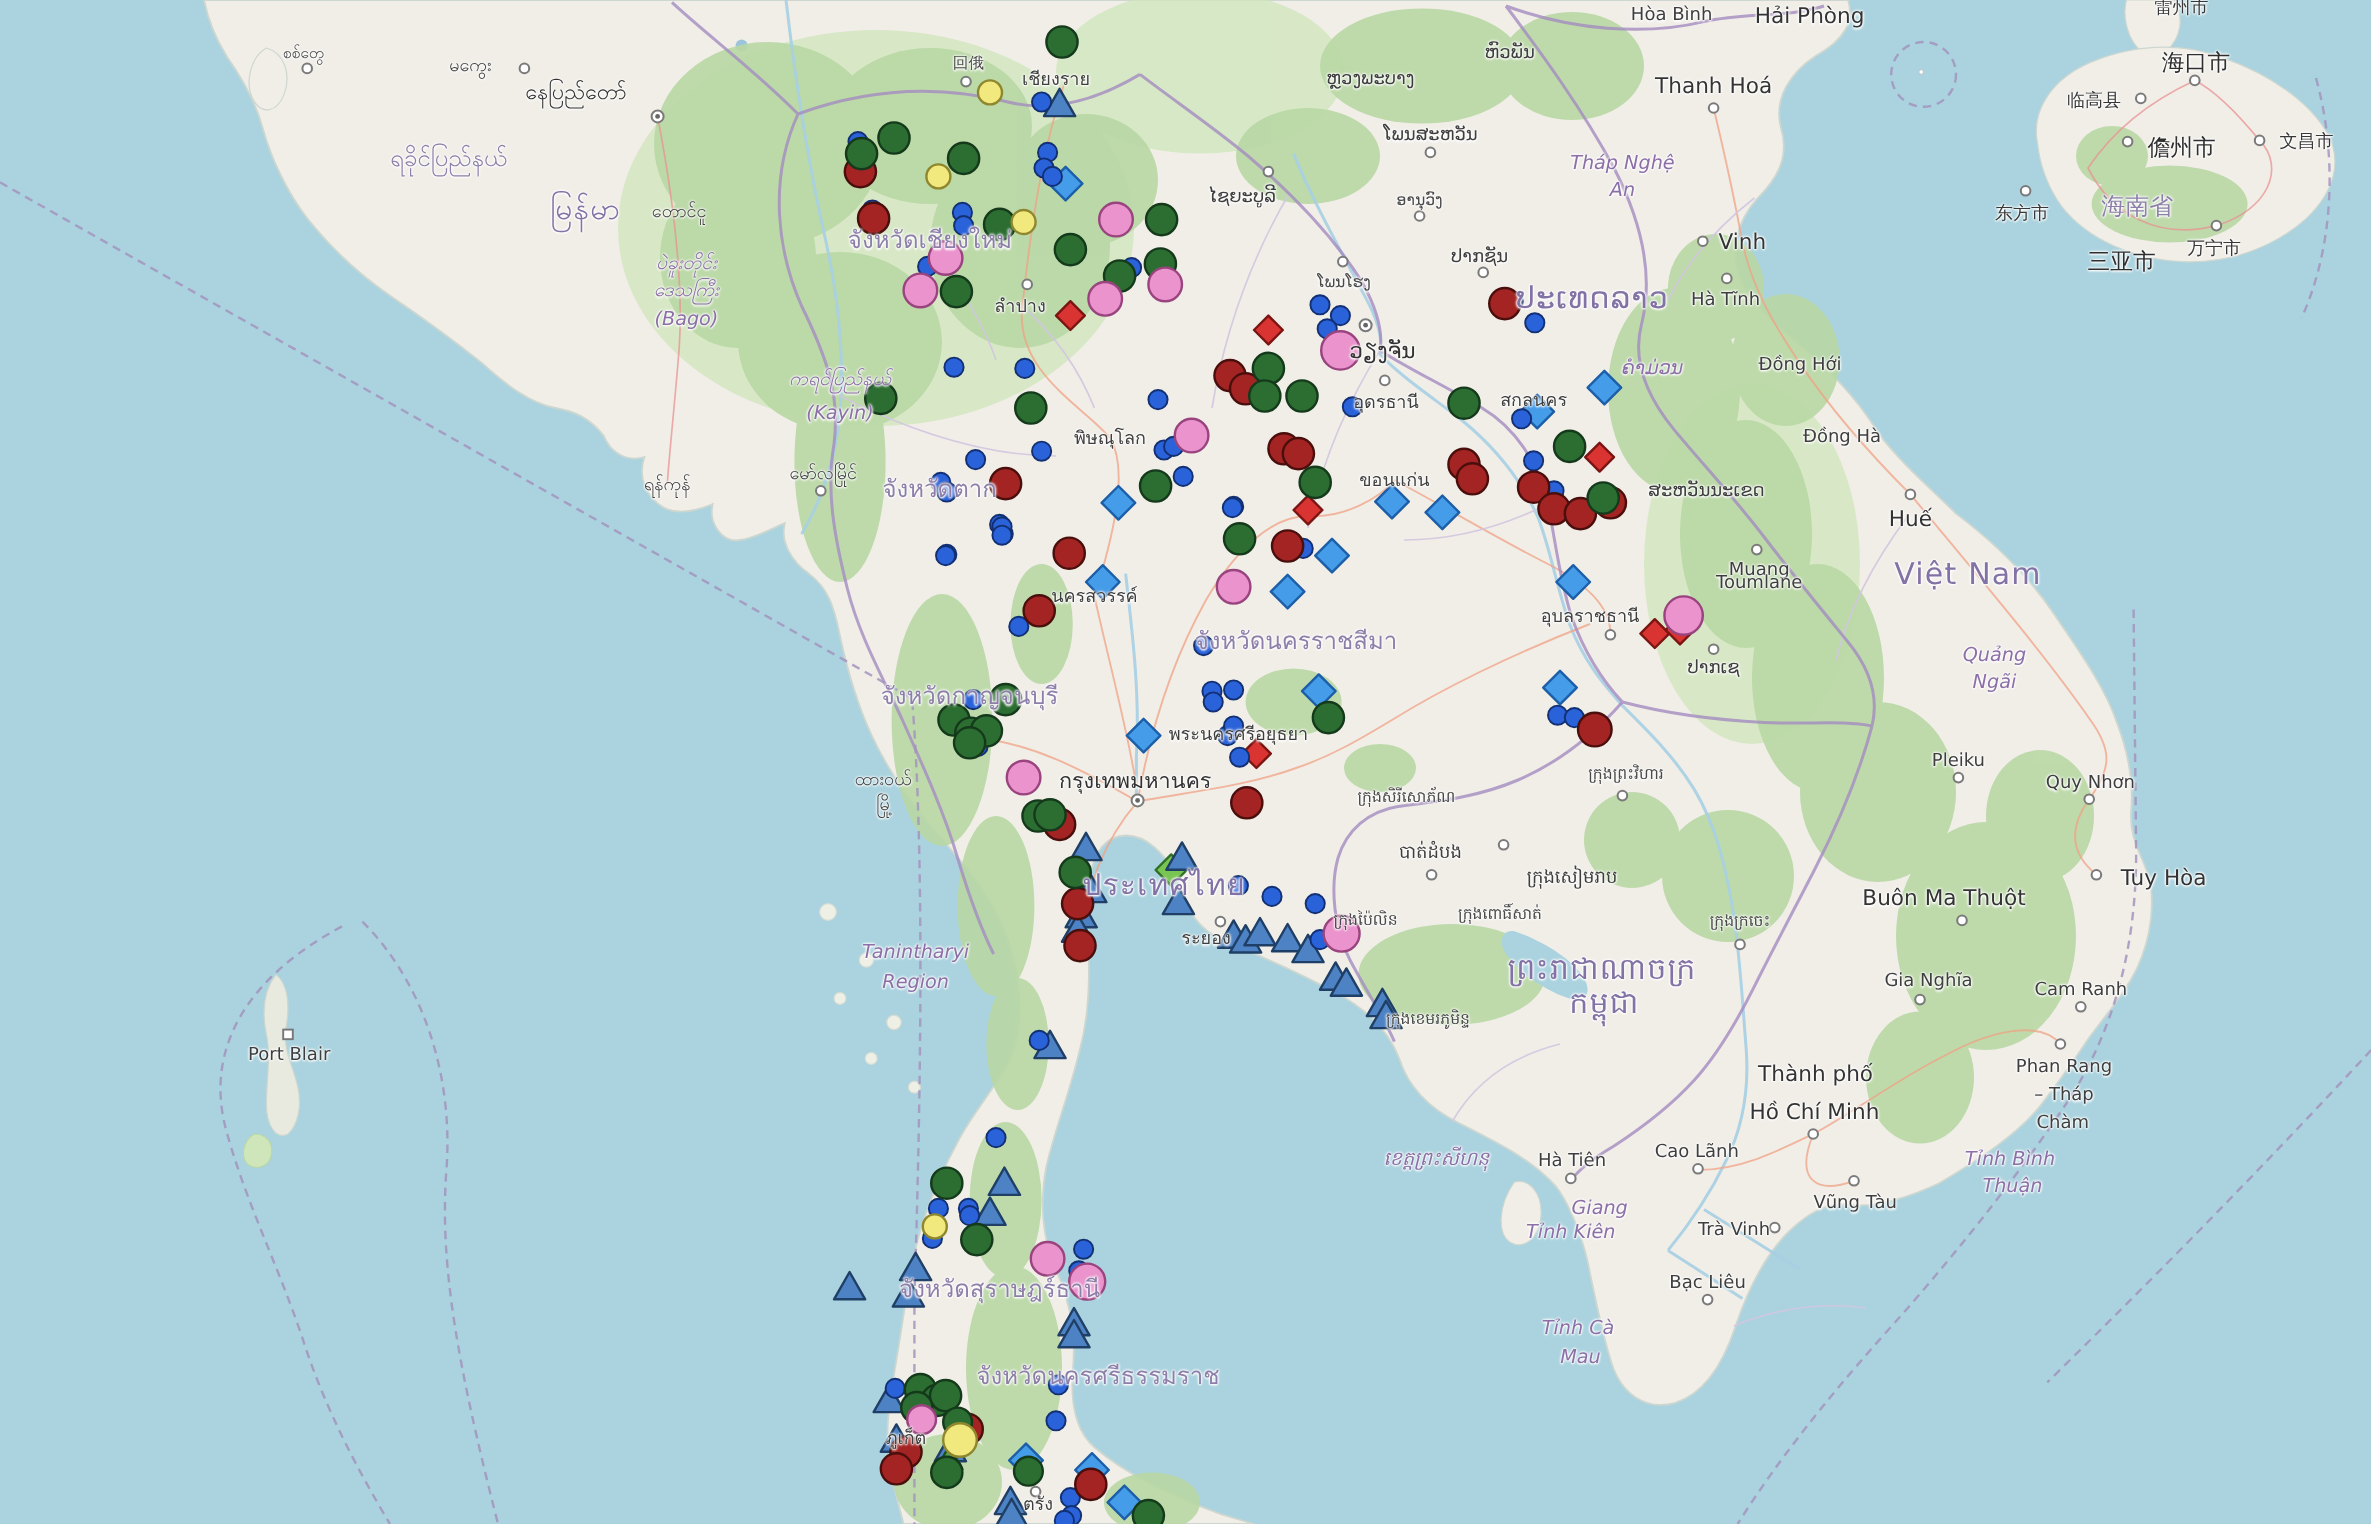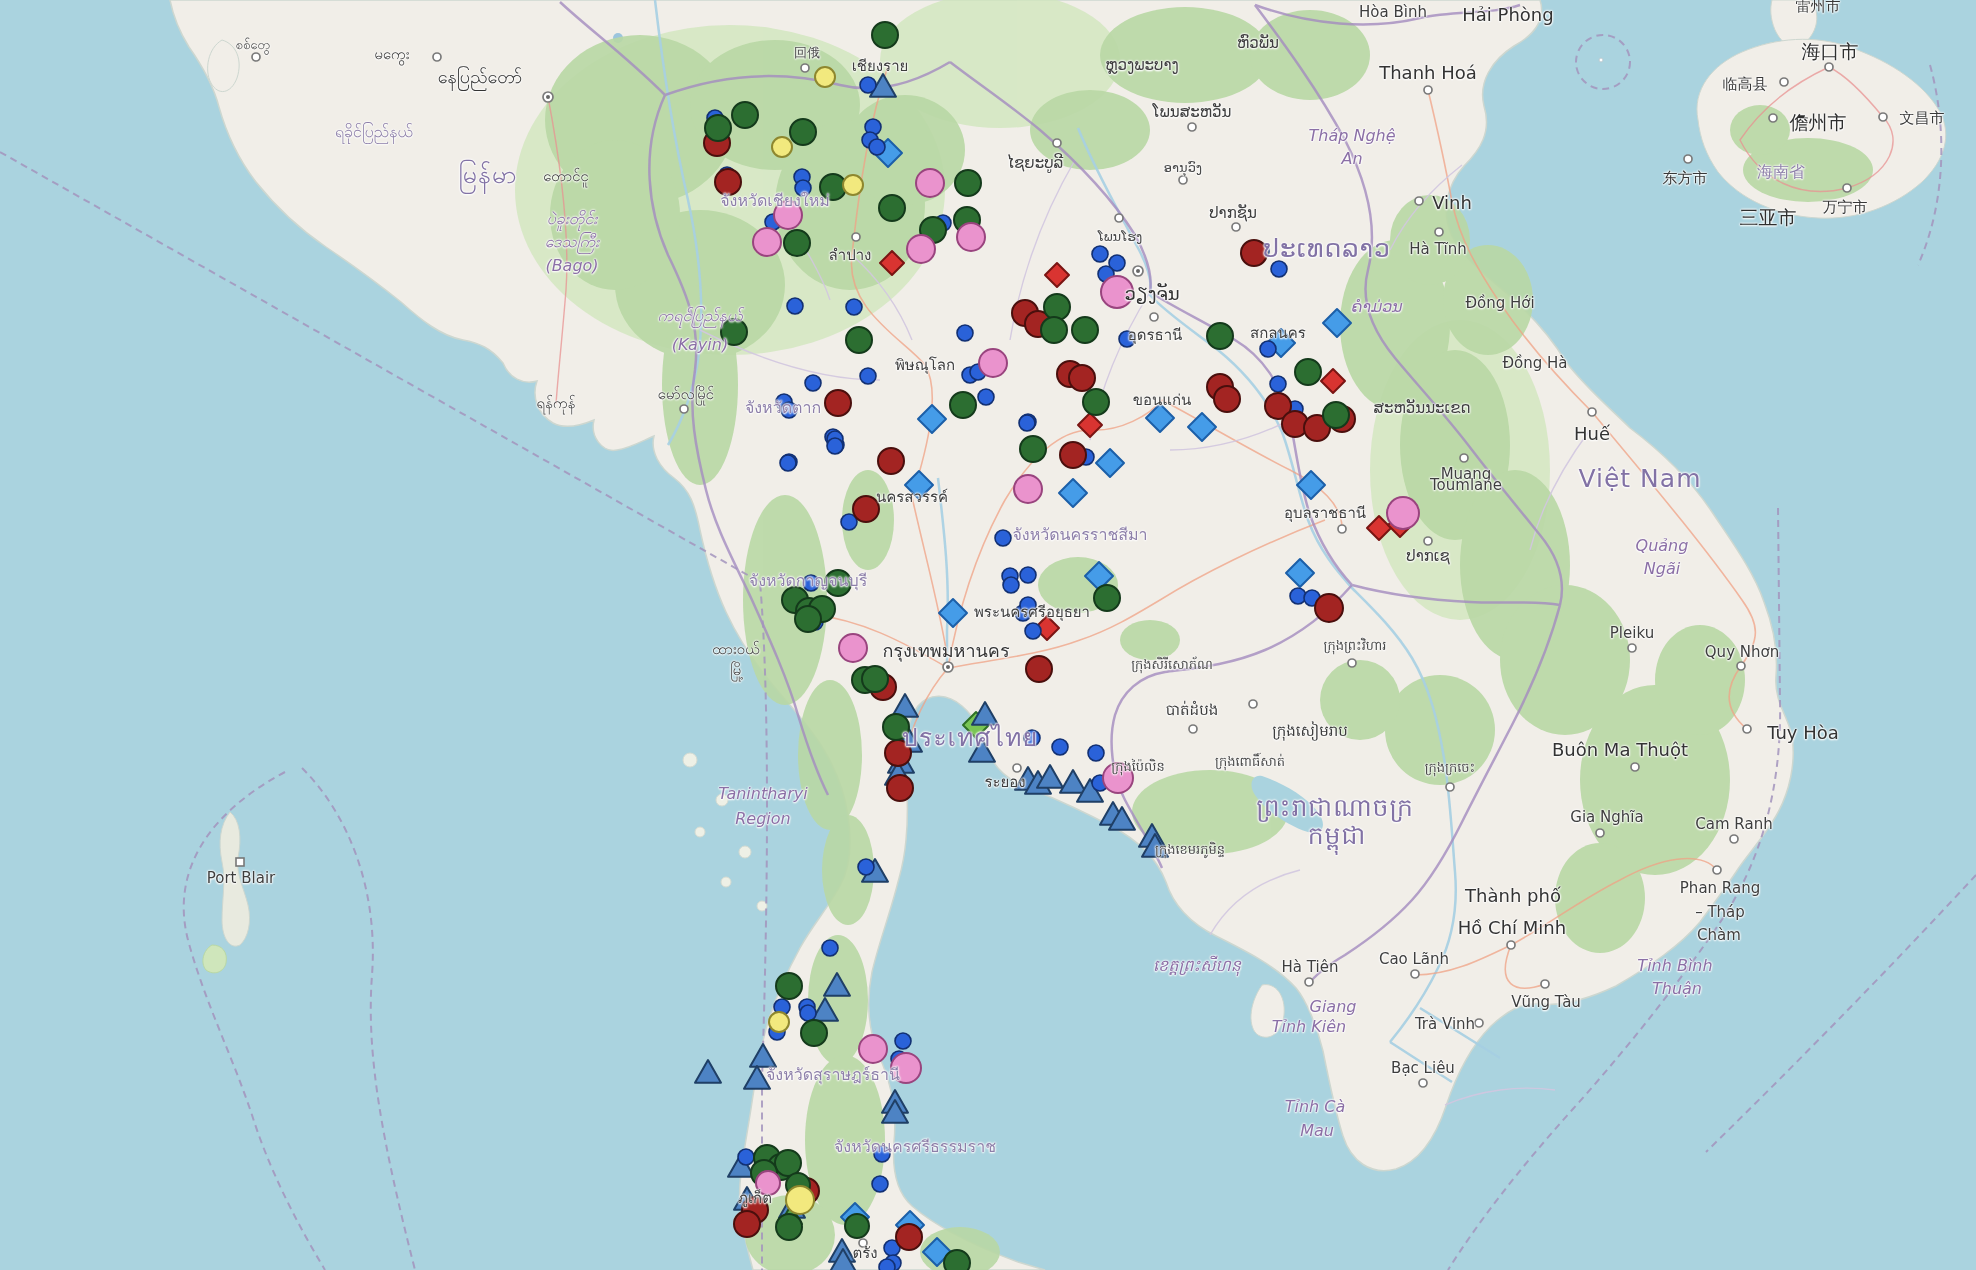--- a/index.html
+++ b/index.html
@@ -5,21 +5,21 @@
   html,body{margin:0;padding:0;background:#aad3df;}
   #map{position:relative;width:1976px;height:1270px;overflow:hidden;background:#aad3df;
        font-family:"DejaVu Sans",sans-serif;}
   #base,#marker-layer{position:absolute;left:0;top:0;width:1976px;height:1270px;}
   #label-layer{position:absolute;left:0;top:0;width:1976px;height:1270px;pointer-events:none;}
   .lbl{position:absolute;transform:translate(-50%,-50%);white-space:nowrap;
        text-shadow:0 0 2px #fff,0 0 2px #fff,0 0 3px #fff,0 1px 2px #fff;}
   .city{font-size:15px;color:#3e3e3e;}
   .city-sm{font-size:13px;color:#4a4a4a;}
   .city-lg{font-size:18px;color:#333;}
-  .prov{font-size:16px;color:#8d7fa9;}
+  .prov{font-size:20px;color:#8d7fa9;}
   .prov-i{font-size:16px;color:#8b6fa6;font-style:italic;}
   .country{font-size:25px;color:#8272a5;letter-spacing:1px;}
   .zh{font-size:15px;color:#383838;}
   .zh-lg{font-size:19px;color:#2f2f2f;}
 </style>
 </head>
 <body>
 
 <div id="map">
   <svg id="base" viewBox="0 0 1976 1270">

